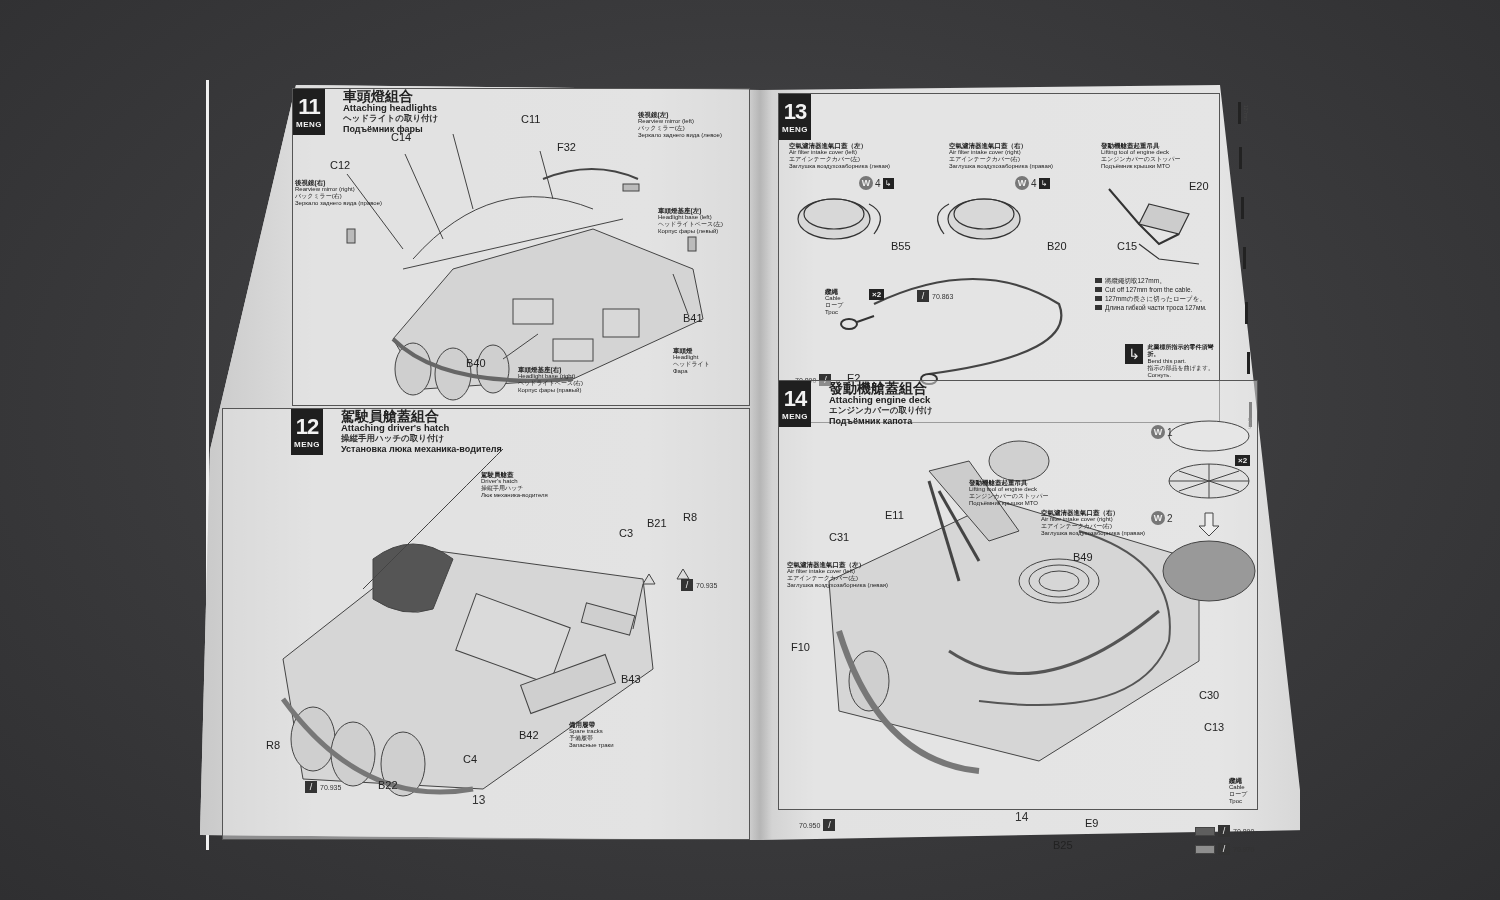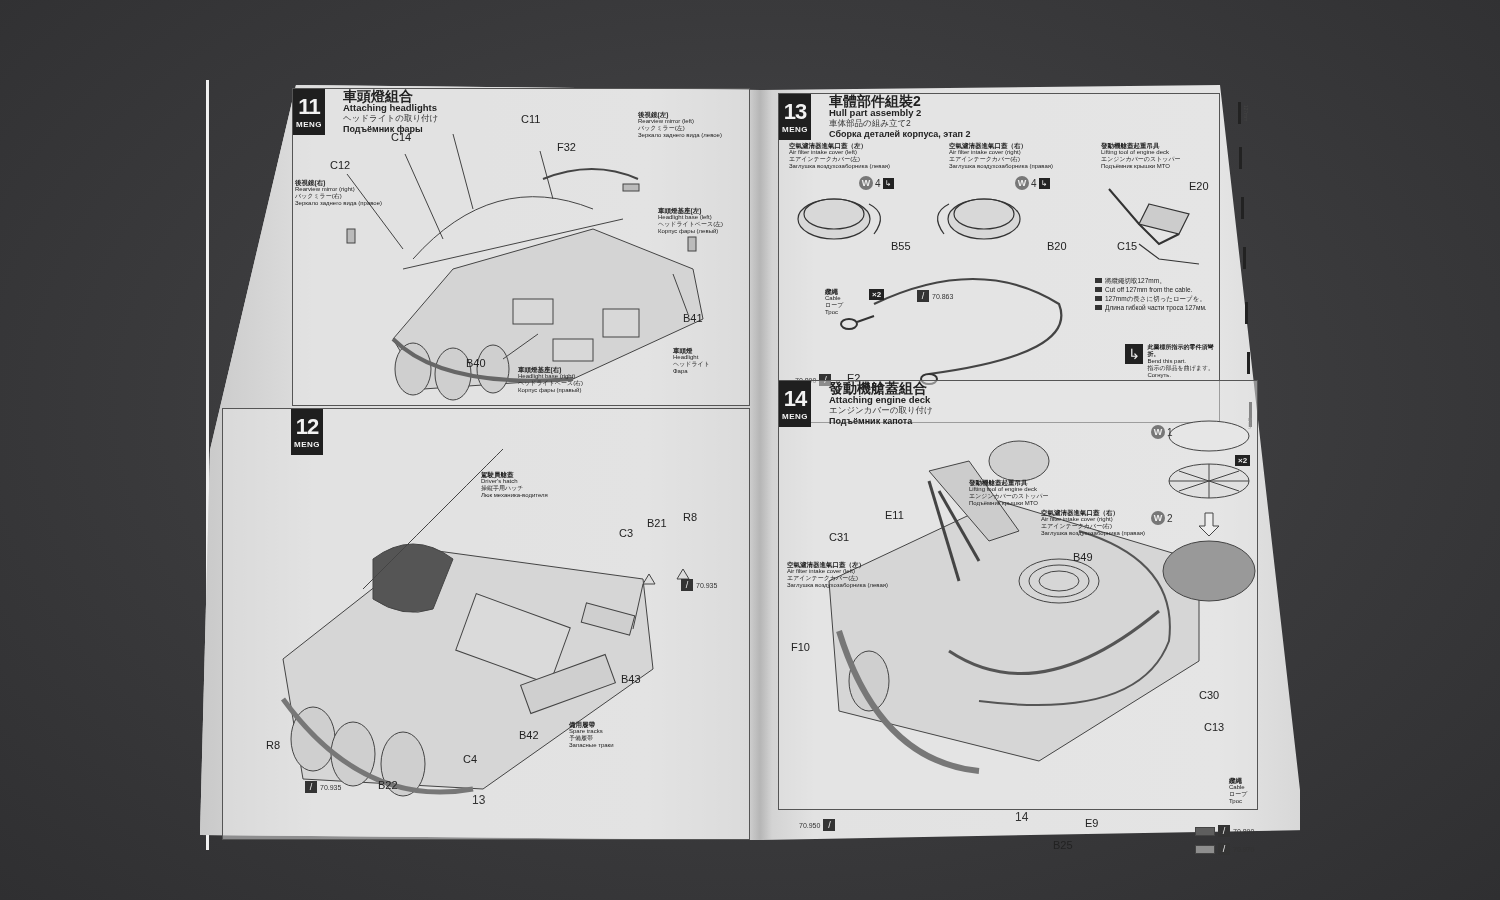--- a/index.html
+++ b/index.html
@@ -29,21 +29,21 @@
   .p13 { left: 578px; top: 33px; width: 442px; height: 330px; }
   .p14 { left: 578px; top: 320px; width: 480px; height: 430px; }
 
   .step-badge { position: absolute; left: 0; top: 0; width: 32px; height: 46px; background: #1f1f1f; color: #f2f2f2;
     display: flex; flex-direction: column; align-items: center; justify-content: center; }
   .step-num { font-size: 22px; font-weight: bold; line-height: 22px; letter-spacing: -1px; }
   .step-brand { font-size: 8px; font-weight: bold; letter-spacing: 0.5px; margin-top: 2px; }
   .step-titles { position: absolute; left: 50px; top: 2px; line-height: 11px; color: #222; }
   .t-cn { font-size: 14px; font-weight: bold; display: block; }
   .t-en { font-size: 9.5px; font-weight: bold; display: block; }
-  .t-jp { font-size: 8.5px; display: block; color: #333; }
+  .t-jp { font-size: 8.5px; display: block; color: #333; font-weight: bold; }
   .t-ru { font-size: 9px; font-weight: bold; display: block; }
 
   .callout { position: absolute; font-size: 6px; line-height: 7px; color: #222; white-space: nowrap; }
   .callout .cn { font-weight: bold; font-size: 6.5px; display: block; }
   .callout span { display: block; }
   .part { position: absolute; font-size: 11px; color: #222; }
   .paint { position: absolute; display: flex; align-items: center; gap: 3px; font-size: 7px; color: #333; }
   .paint-icon { width: 12px; height: 12px; background: #333; color: #eee; font-size: 9px; line-height: 12px; text-align: center; }
   .tag-x2 { position: absolute; background: #222; color: #eee; font-size: 8px; font-weight: bold; padding: 1px 3px; }
   .wicon { position: absolute; display: flex; align-items: center; gap: 2px; font-size: 10px; color: #333; }
@@ -147,20 +147,26 @@
       <span>ヘッドライト</span>
       <span>Фара</span>
     </div>
   </div>
 
   <div class="panel p12">
     <div class="step-badge" style="left:68px">
       <span class="step-num">12</span>
       <span class="step-brand">MENG</span>
     </div>
+    <div class="step-titles" style="left:118px">
+      <span class="t-cn">駕駛員艙蓋組合</span>
+      <span class="t-en">Attaching driver's hatch</span>
+      <span class="t-jp">操縦手用ハッチの取り付け</span>
+      <span class="t-ru">Установка люка механика-водителя</span>
+    </div>
 
     <svg class="art" width="528" height="432">
       <g stroke="#444" fill="none" stroke-width="1">
         <path d="M60 250 L200 140 L420 170 L430 260 L260 380 L80 370 Z" fill="#d6d6d6"></path>
         <path d="M150 150 Q190 120 230 150 L210 200 Q180 210 150 190 Z" fill="#555"></path>
         <path d="M140 180 Q260 60 280 40"></path>
         <rect x="240" y="200" width="100" height="60" transform="rotate(20 290 230)" fill="#dadada"></rect>
         <rect x="360" y="200" width="50" height="20" fill="#cfcfcf" transform="rotate(15 385 210)"></rect>
         <rect x="300" y="260" width="90" height="30" fill="#cfcfcf" transform="rotate(-20 345 275)"></rect>
         <ellipse cx="90" cy="330" rx="22" ry="32" fill="#cfcfcf"></ellipse>
@@ -201,26 +207,20 @@
     <div class="paint" style="left:82px;top:372px">
       <span class="paint-icon">/</span>
       <span>70.935</span>
     </div>
   </div>
 
   <div class="panel p13">
     <div class="step-badge">
       <span class="step-num">13</span>
       <span class="step-brand">MENG</span>
-    </div>
-    <div class="step-titles">
-      <span class="t-cn">車體部件組裝2</span>
-      <span class="t-en">Hull part assembly 2</span>
-      <span class="t-jp">車体部品の組み立て2</span>
-      <span class="t-ru">Сборка деталей корпуса, этап 2</span>
     </div>
 
     <div class="callout" style="left:10px;top:48px">
       <span class="cn">空氣濾清器進氣口蓋（左）</span>
       <span>Air filter intake cover (left)</span>
       <span>エアインテークカバー(左)</span>
       <span>Заглушка воздухозаборника (левая)</span>
     </div>
     <div class="callout" style="left:170px;top:48px">
       <span class="cn">空氣濾清器進氣口蓋（右）</span>

